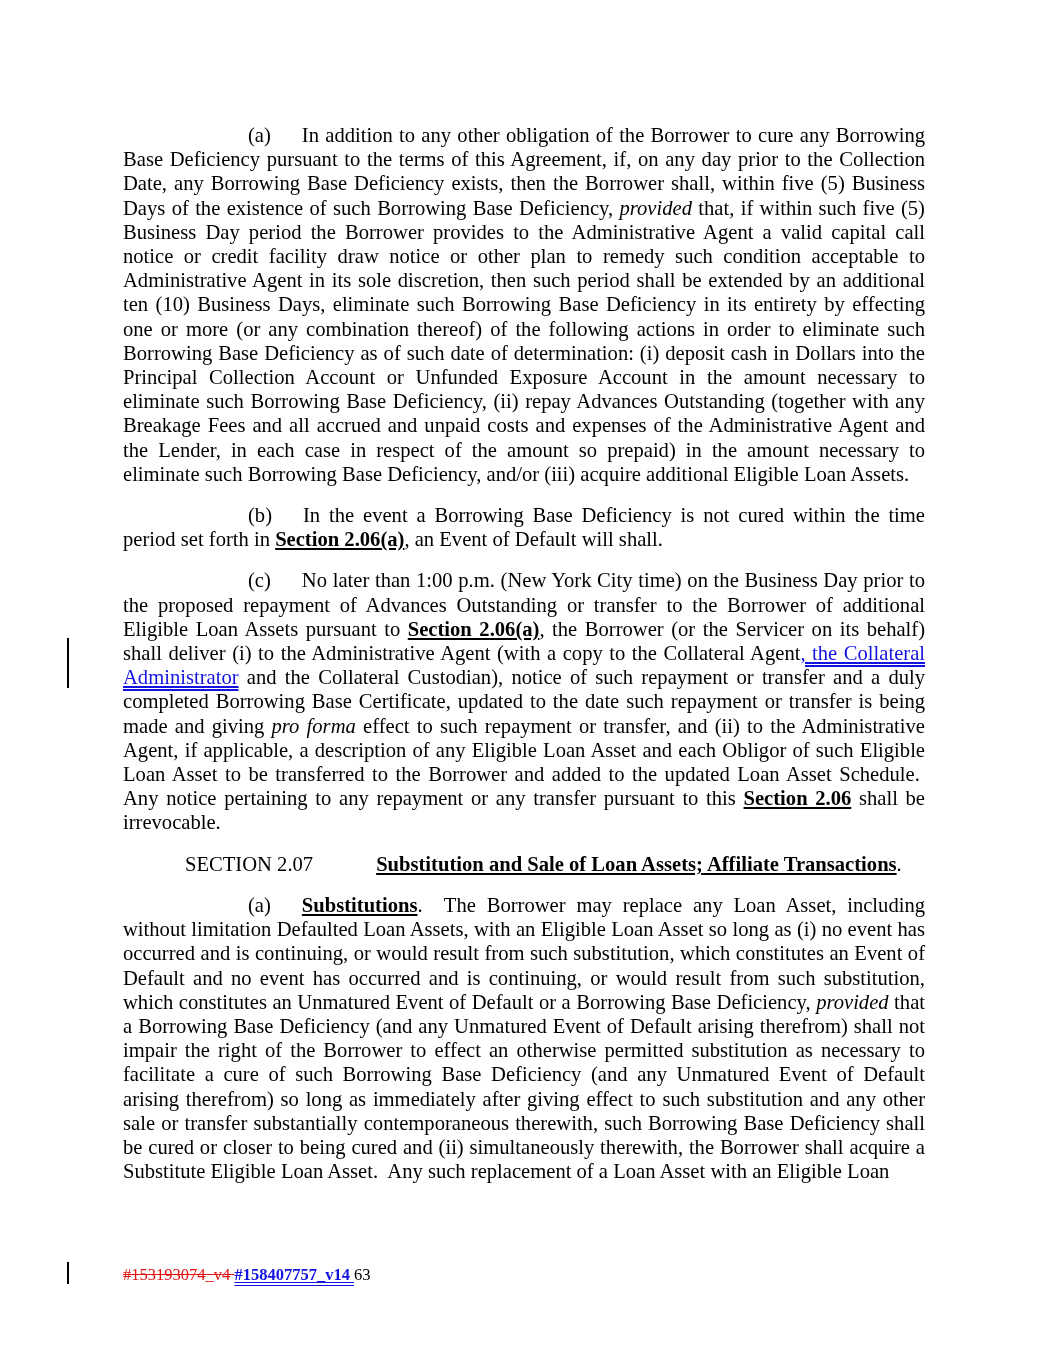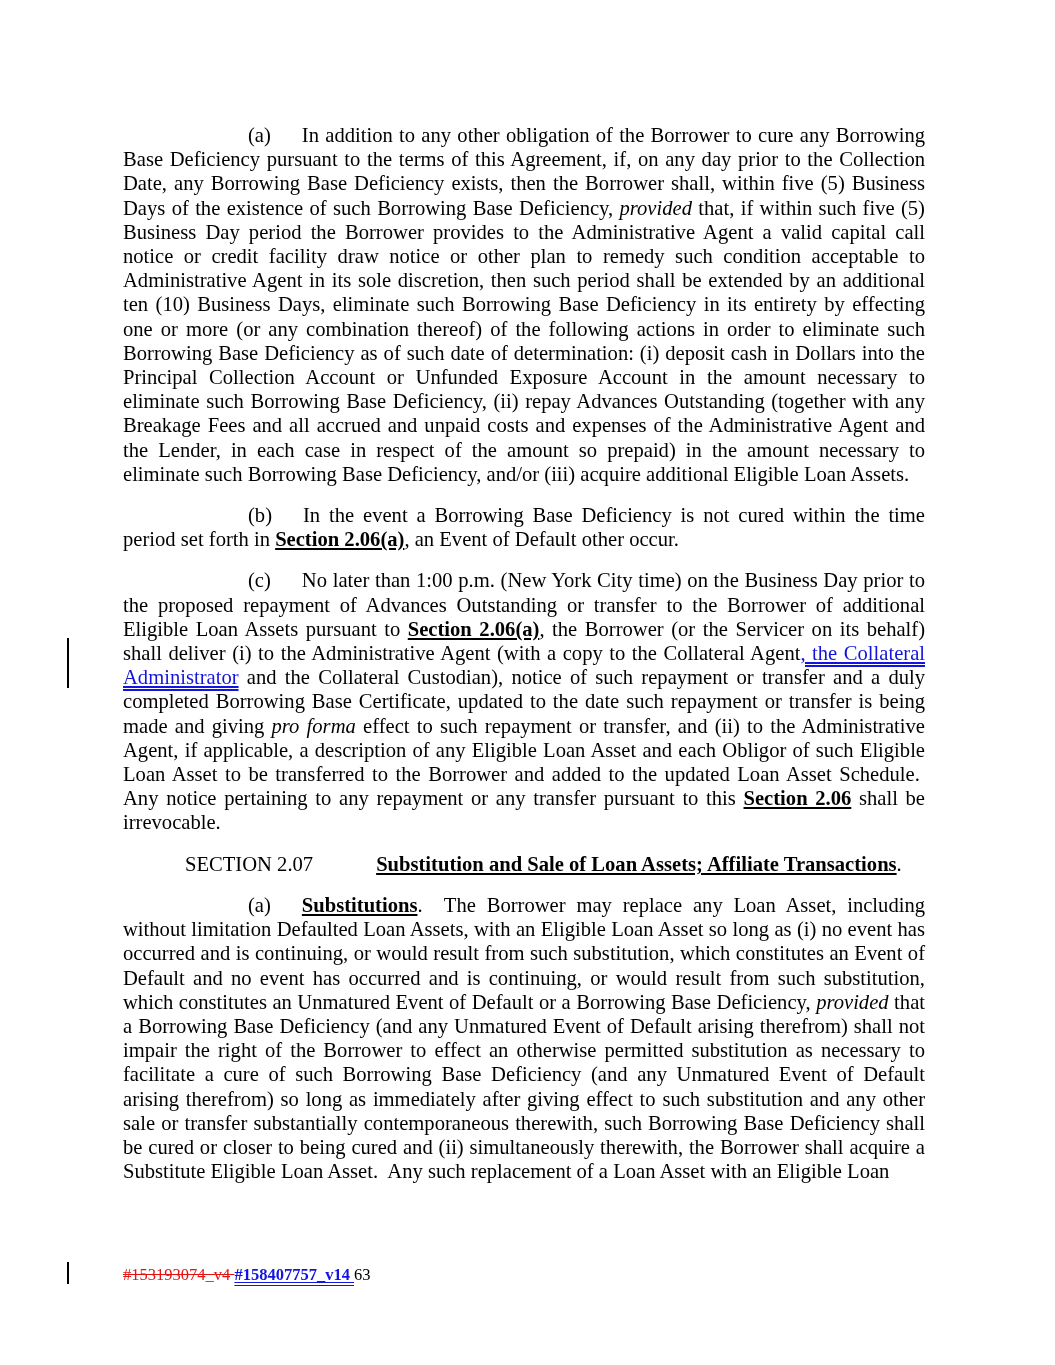--- a/index.html
+++ b/index.html
@@ -63,21 +63,21 @@
     font-weight: bold;
   }
   .footer .pagenum { color: #000000; text-align: center; }
 </style>
 </head>
 <body>
 
 <div class="page">
   <div class="doc">
       <p class="body"><span class="run-n">(a)</span><span class="tab" style="width: 31px;"></span><span class="run-n">In addition to any other obligation of the Borrower to cure any Borrowing Base Deficiency pursuant to the terms of this Agreement, if, on any day prior to the Collection Date, any Borrowing Base Deficiency exists, then the Borrower shall, within five (5) Business Days of the existence of such Borrowing Base Deficiency, </span><span class="run-i">provided</span><span class="run-n"> that, if within such five (5) Business Day period the Borrower provides to the Administrative Agent a valid capital call notice or credit facility draw notice or other plan to remedy such condition acceptable to Administrative Agent in its sole discretion, then such period shall be extended by an additional ten (10) Business Days, eliminate such Borrowing Base Deficiency in its entirety by effecting one or more (or any combination thereof) of the following actions in order to eliminate such Borrowing Base Deficiency as of such date of determination: (i) deposit cash in Dollars into the Principal Collection Account or Unfunded Exposure Account in the amount necessary to eliminate such Borrowing Base Deficiency, (ii) repay Advances Outstanding (together with any Breakage Fees and all accrued and unpaid costs and expenses of the Administrative Agent and the Lender, in each case in respect of the amount so prepaid) in the amount necessary to eliminate such Borrowing Base Deficiency, and/or (iii) acquire additional Eligible Loan Assets.</span></p>
-      <p class="body"><span class="run-n">(b)</span><span class="tab" style="width: 31px;"></span><span class="run-n">In the event a Borrowing Base Deficiency is not cured within the time period set forth in </span><span class="run-u">Section 2.06(a)</span><span class="run-n">, an Event of Default other occur.</span></p>
+      <p class="body"><span class="run-n">(b)</span><span class="tab" style="width: 31px;"></span><span class="run-n">In the event a Borrowing Base Deficiency is not cured within the time period set forth in </span><span class="run-u">Section 2.06(a)</span><span class="run-n">, an Event of Default will shall.</span></p>
       <p class="body"><span class="run-n">(c)</span><span class="tab" style="width: 31px;"></span><span class="run-n">No later than 1:00 p.m. (New York City time) on the Business Day prior to the proposed repayment of Advances Outstanding or transfer to the Borrower of additional Eligible Loan Assets pursuant to </span><span class="run-u">Section 2.06(a)</span><span class="run-n">, the Borrower (or the Servicer on its behalf) shall deliver (i) to the Administrative Agent (with a copy to the Collateral Agent</span><span class="run-ins">, the Collateral Administrator</span><span class="run-n"> and the Collateral Custodian), notice of such repayment or transfer and a duly completed Borrowing Base Certificate, updated to the date such repayment or transfer is being made and giving </span><span class="run-i">pro forma</span><span class="run-n"> effect to such repayment or transfer, and (ii) to the Administrative Agent, if applicable, a description of any Eligible Loan Asset and each Obligor of such Eligible Loan Asset to be transferred to the Borrower and added to the updated Loan Asset Schedule.&nbsp; Any notice pertaining to any repayment or any transfer pursuant to this </span><span class="run-u">Section 2.06</span><span class="run-n"> shall be irrevocable.</span></p>
       <p class="heading"><span class="run-n">SECTION 2.07</span><span class="tab" style="width: 63px;"></span><span class="run-u">Substitution and Sale of Loan Assets; Affiliate Transactions</span><span class="run-n">.</span></p>
       <p class="body"><span class="run-n">(a)</span><span class="tab" style="width: 31px;"></span><span class="run-u">Substitutions</span><span class="run-n">.&nbsp; The Borrower may replace any Loan Asset, including without limitation Defaulted Loan Assets, with an Eligible Loan Asset so long as (i) no event has occurred and is continuing, or would result from such substitution, which constitutes an Event of Default and no event has occurred and is continuing, or would result from such substitution, which constitutes an Unmatured Event of Default or a Borrowing Base Deficiency, </span><span class="run-i">provided</span><span class="run-n"> that a Borrowing Base Deficiency (and any Unmatured Event of Default arising therefrom) shall not impair the right of the Borrower to effect an otherwise permitted substitution as necessary to facilitate a cure of such Borrowing Base Deficiency (and any Unmatured Event of Default arising therefrom) so long as immediately after giving effect to such substitution and any other sale or transfer substantially contemporaneous therewith, such Borrowing Base Deficiency shall be cured or closer to being cured and (ii) simultaneously therewith, the Borrower shall acquire a Substitute Eligible Loan Asset.&nbsp; Any such replacement of a Loan Asset with an Eligible Loan</span></p>
     </div>
 
   <div class="footer">
     <span class="del">#153193074_v4 </span><span class="insf">#158407757_v14 </span> <span class="pagenum">63</span>
   </div>
 <div class="change-bar" style="top: 638px; height: 50px;"></div>
     <div class="change-bar" style="top: 1262px; height: 22px;"></div>

